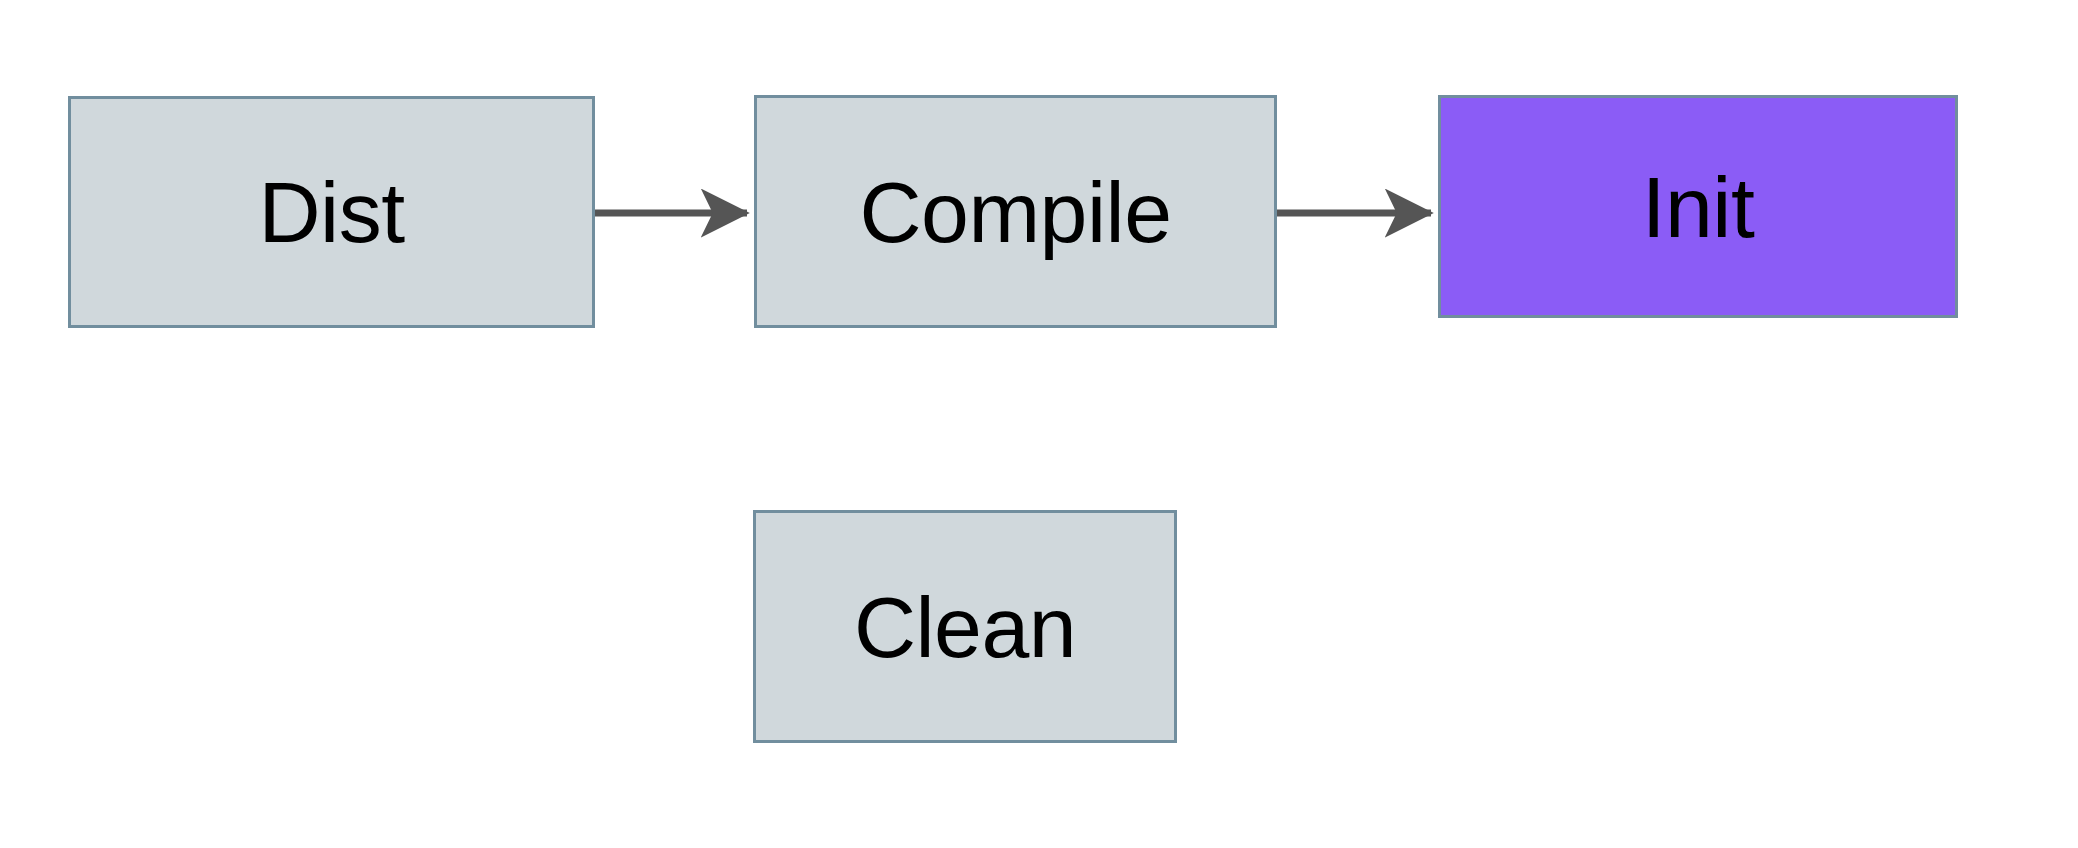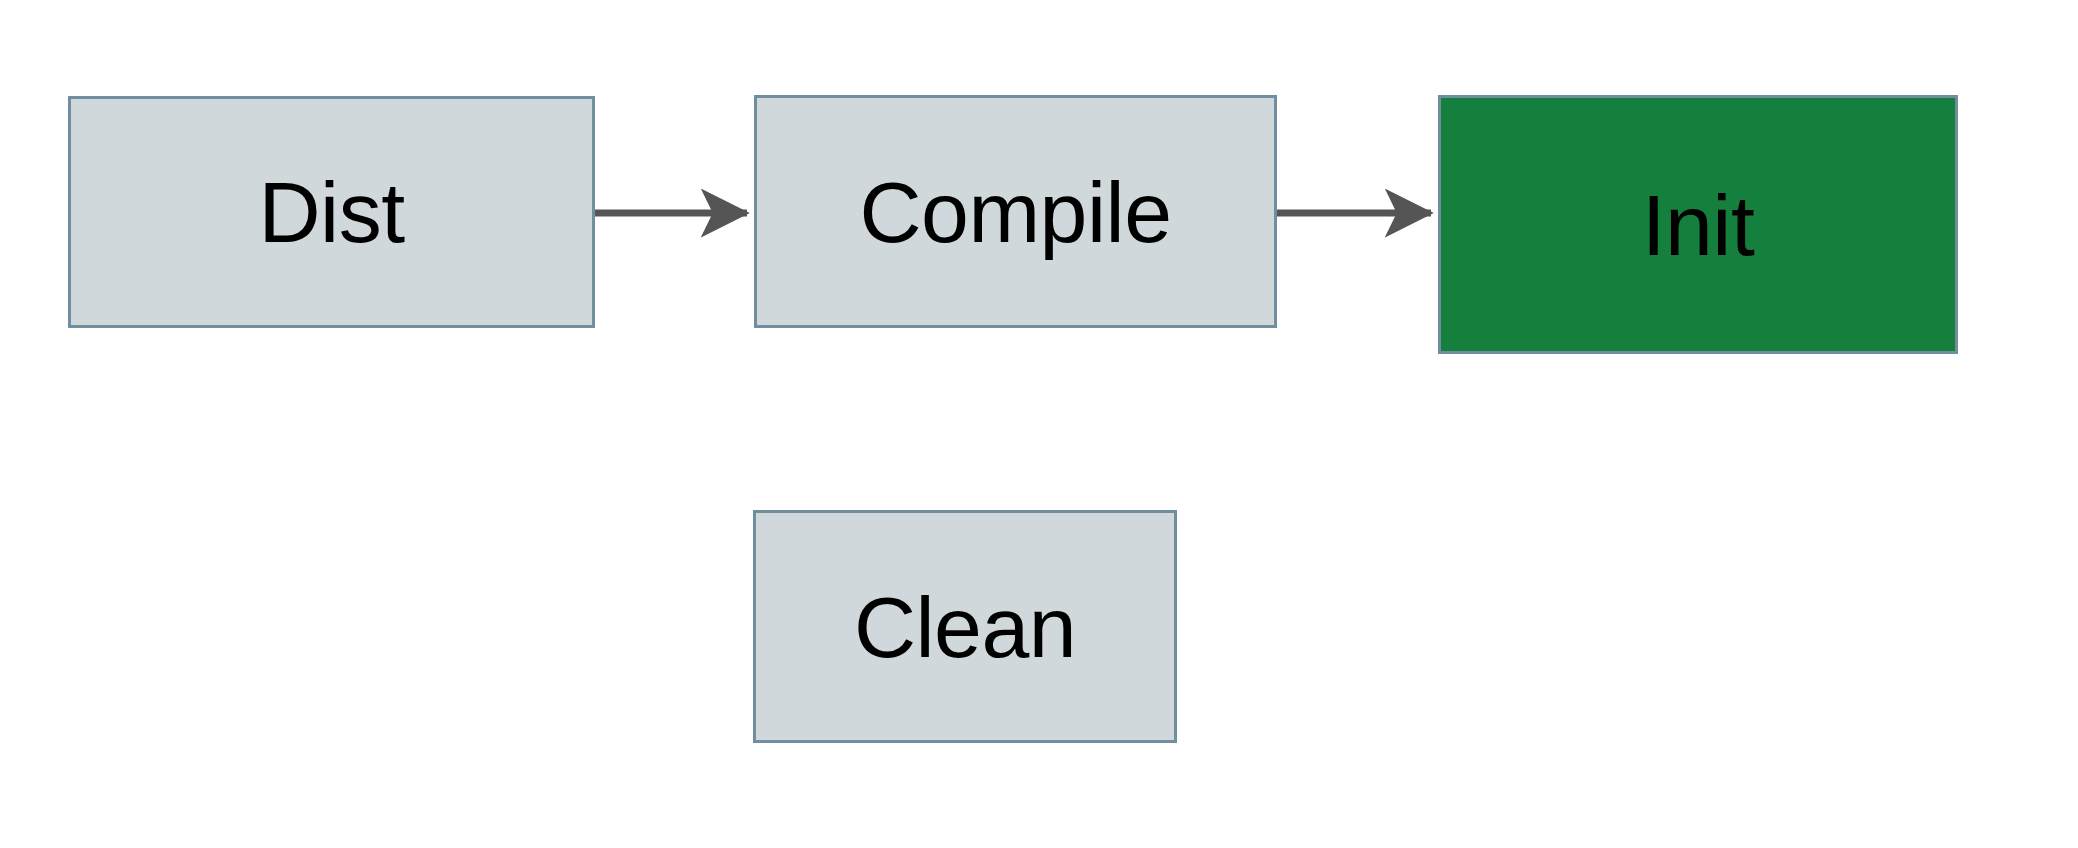--- a/index.html
+++ b/index.html
@@ -73,21 +73,21 @@
   </svg>
 
   <div class="node" id="node-dist" style="left: 68px; top: 96px; width: 527px; height: 232px; background: rgb(208, 216, 220); border: 3px solid rgb(113, 142, 158);">
     <span class="node-label" style="color: rgb(0, 0, 0); font-size: 86px;">Dist</span>
   </div>
 
   <div class="node" id="node-compile" style="left: 754px; top: 95px; width: 523px; height: 233px; background: rgb(208, 216, 220); border: 3px solid rgb(113, 142, 158);">
     <span class="node-label" style="color: rgb(0, 0, 0); font-size: 86px;">Compile</span>
   </div>
 
-  <div class="node" id="node-init" style="left: 1438px; top: 95px; width: 520px; height: 259px; background: #15803d; border: 3px solid rgb(113, 142, 158);">
+  <div class="node" id="node-init" style="left: 1438px; top: 95px; width: 520px; height: 223px; background: #8b5cf6; border: 3px solid rgb(113, 142, 158);">
     <span class="node-label" style="color: rgb(0, 0, 0); font-size: 86px;">Init</span>
   </div>
 
   <div class="node" id="node-clean" style="left: 753px; top: 510px; width: 424px; height: 233px; background: rgb(208, 216, 220); border: 3px solid rgb(113, 142, 158);">
     <span class="node-label" style="color: rgb(0, 0, 0); font-size: 86px;">Clean</span>
   </div>
 
 </div>
 
 </body></html>

